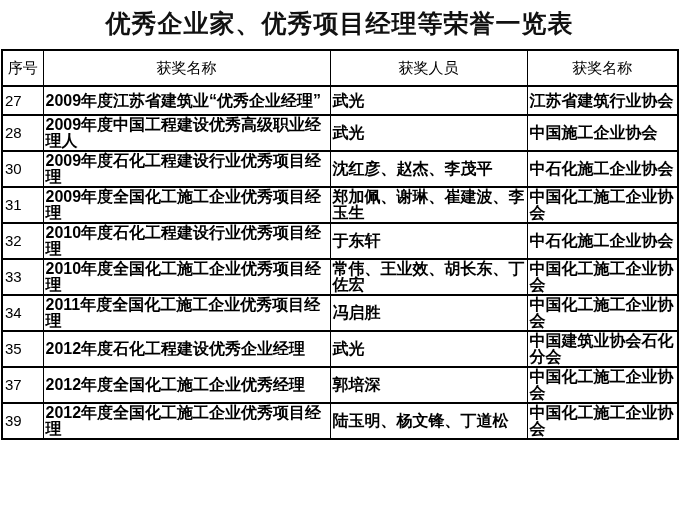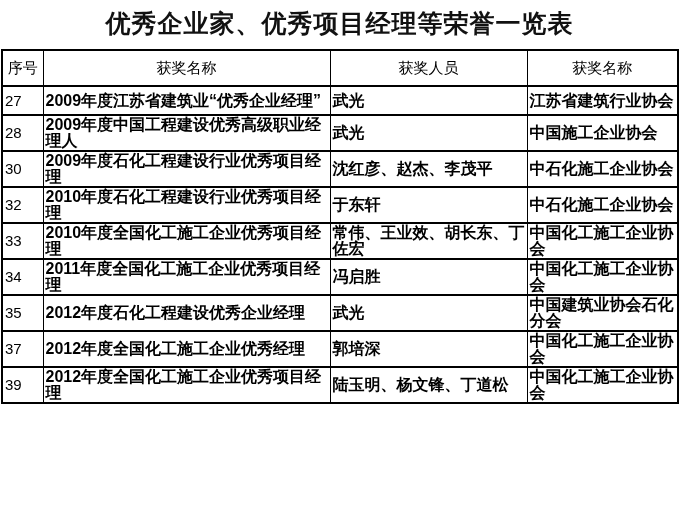--- a/index.html
+++ b/index.html
@@ -95,20 +95,26 @@
           <td class="col-people">武光</td>
           <td class="col-dept">中国施工企业协会</td>
         </tr>
         <tr>
           <td class="col-no">30</td>
           <td class="col-award">2009年度石化工程建设行业优秀项目经理</td>
           <td class="col-people">沈红彦、赵杰、李茂平</td>
           <td class="col-dept">中石化施工企业协会</td>
         </tr>
         <tr>
+          <td class="col-no">31</td>
+          <td class="col-award">2009年度全国化工施工企业优秀项目经理</td>
+          <td class="col-people">郑加佩、谢琳、崔建波、李玉生</td>
+          <td class="col-dept">中国化工施工企业协会</td>
+        </tr>
+        <tr>
           <td class="col-no">32</td>
           <td class="col-award">2010年度石化工程建设行业优秀项目经理</td>
           <td class="col-people">于东轩</td>
           <td class="col-dept">中石化施工企业协会</td>
         </tr>
         <tr>
           <td class="col-no">33</td>
           <td class="col-award">2010年度全国化工施工企业优秀项目经理</td>
           <td class="col-people">常伟、王业效、胡长东、丁佐宏</td>
           <td class="col-dept">中国化工施工企业协会</td>

